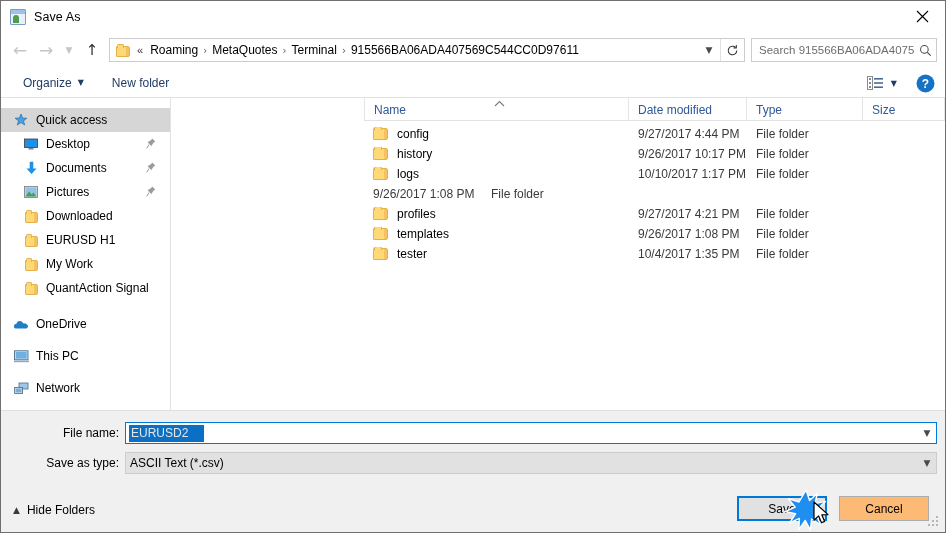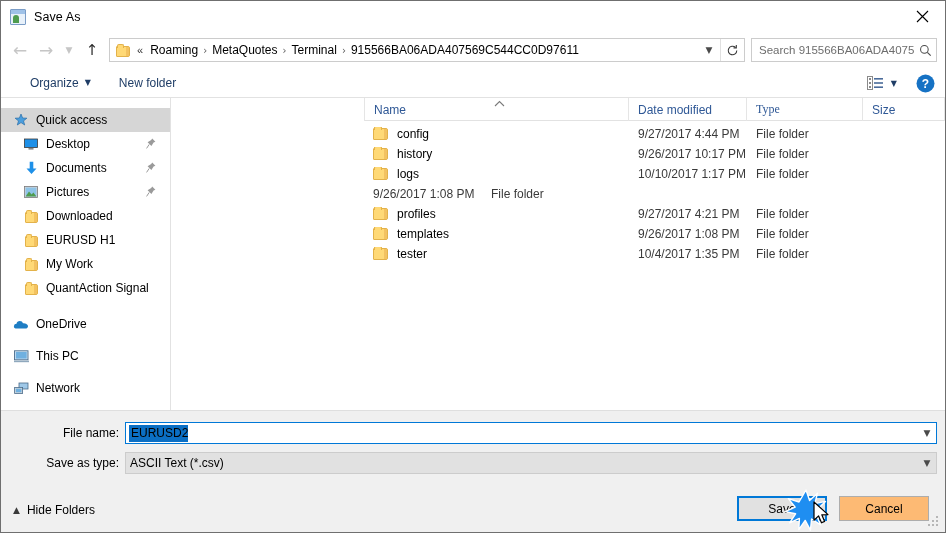--- a/index.html
+++ b/index.html
@@ -169,21 +169,21 @@
     height: 30px; min-height: 30px;
     display: flex; align-items: center;
     padding-left: 14px;
     background: #ffffff;
     border-bottom: 1px solid #e2e2e2;
     position: relative;
   }
   .tbitem {
     font-size: 12px; color: #1f3d66;
     padding: 3px 8px;
-    display: flex; align-items: center; gap: 6px; margin-left: 7px;
+    display: flex; align-items: center; gap: 6px;
   }
   .tb-caret {
     font-size: 8px; color: #1f3d66;
     font-family: "DejaVu Sans", sans-serif;
   }
   #toolbar-right {
     position: absolute; right: 10px; top: 0;
     height: 30px; display: flex; align-items: center; gap: 4px;
   }
   #view-icon { width: 22px; height: 18px; display:flex; align-items:center; justify-content:center;}
@@ -252,21 +252,21 @@
     padding-left: 9px;
     border-right: 1px solid #e5e5e5;
     position: relative;
     height: 23px;
     overflow: hidden;
     white-space: nowrap;
   }
   .colh:first-child { border-left: 1px solid #e5e5e5; }
   #col-name { width: 265px; flex: 0 0 265px; }
   #col-date { width: 118px; flex: 0 0 118px; }
-  #col-type { width: 116px; flex: 0 0 116px; font-family: Liberation Serif, serif; }
+  #col-type { width: 116px; flex: 0 0 116px; }
   #col-size { width: 82px;  flex: 0 0 82px; }
   #sortmark {
     position: absolute;
     left: 128px; top: -1px;
     width: 13px; height: 8px;
     color: #6f6f6f;
   }
   #rows { flex: 1 1 auto; overflow: hidden; padding-top: 3px; }
   .row {
     height: 20px;
@@ -330,22 +330,22 @@
   }
   #filetype-field {
     border: 1px solid #cccccc;
     background: #e1e1e1;
   }
   .fieldtext {
     font-size: 12px; padding-left: 4px;
     white-space: nowrap; overflow: hidden;
   }
   #filename-value {
-    background: #0b6fc4; color: #000000;
-    padding: 1px 0 2px 2px;
+    background: #0b6fc4; color: #e5e5e5;
+    padding: 1px 16px 2px 2px;
     margin-left: 3px;
     text-align: right;
   }
   .fielddrop {
     position: absolute; right: 0; top: 0;
     width: 18px; height: 20px;
     display: flex; align-items: center; justify-content: center;
     color: #4a4a4a; font-size: 9px;
     font-family: "DejaVu Sans", sans-serif;
   }

